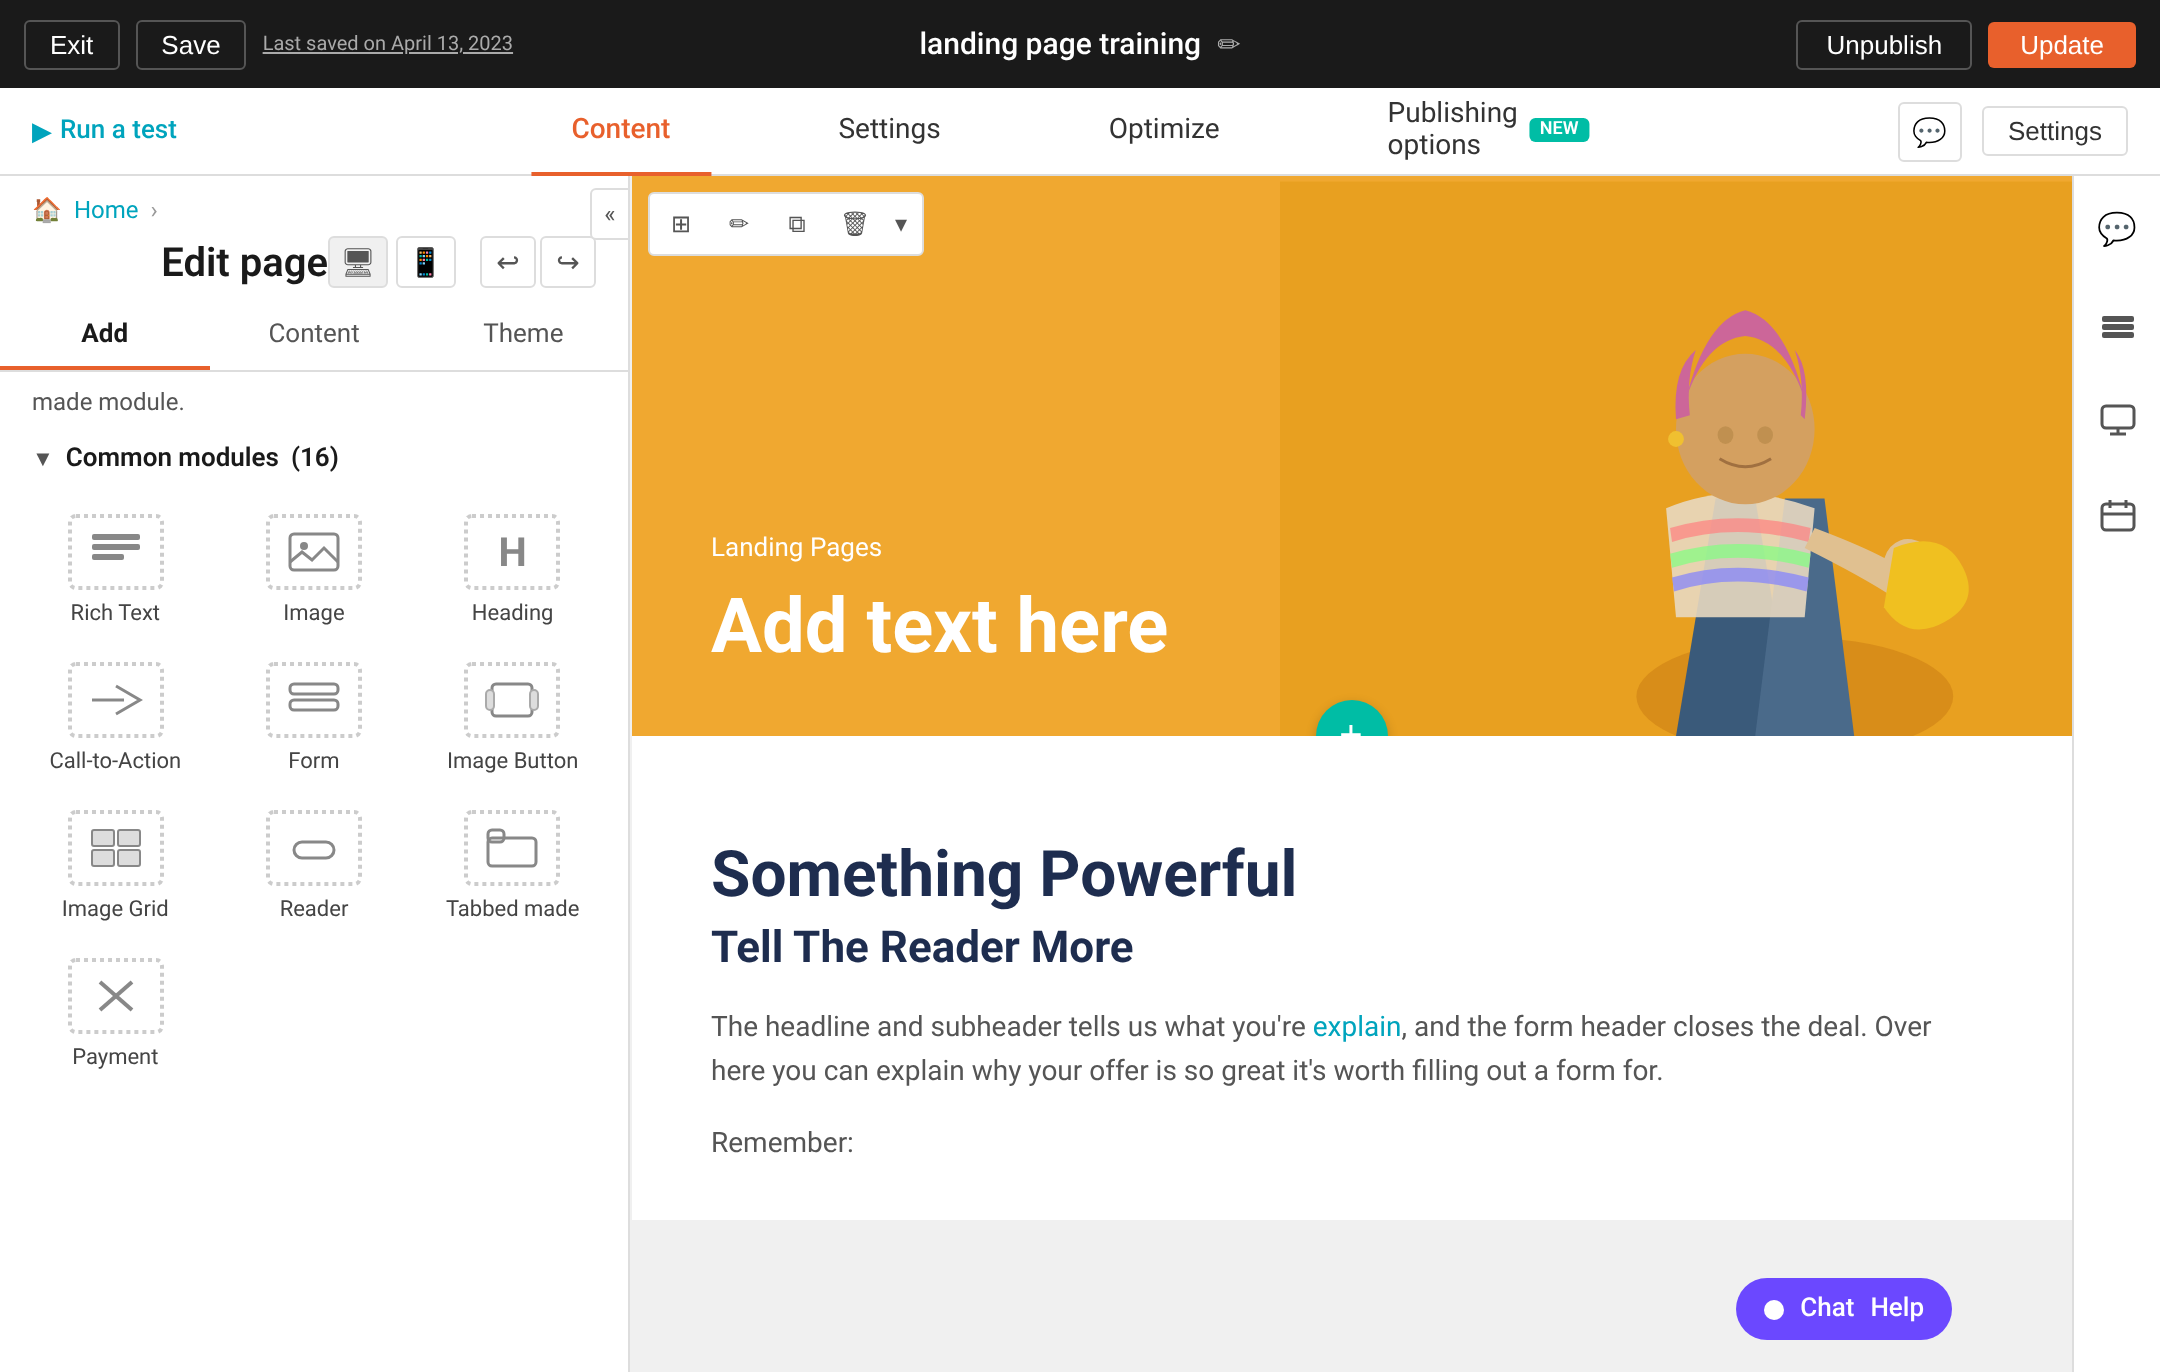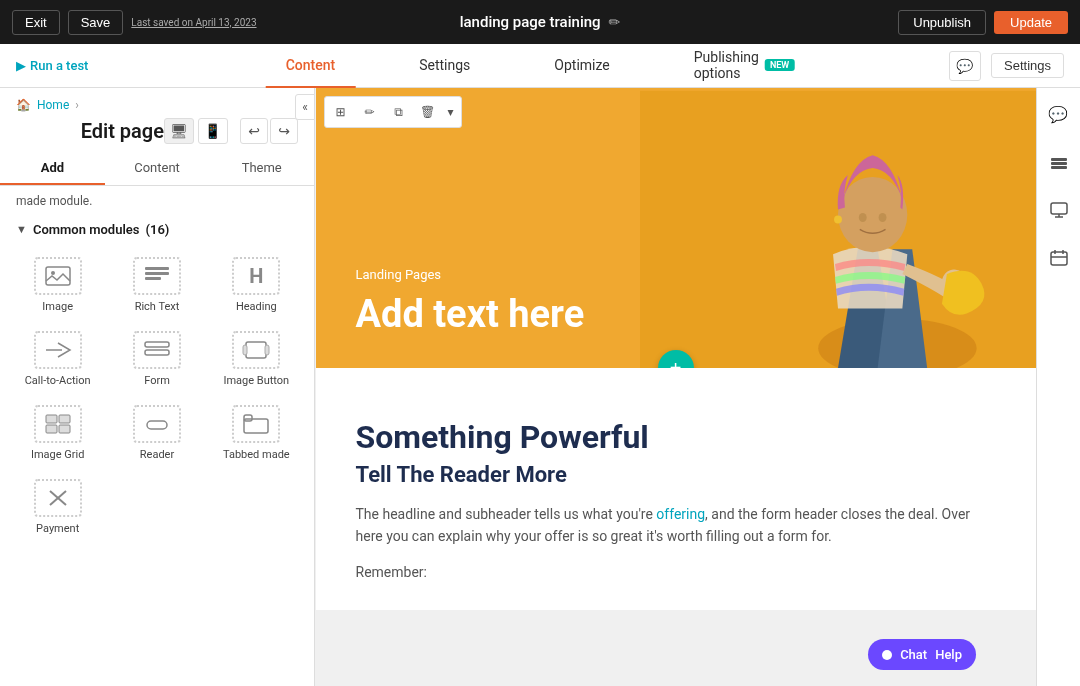--- a/index.html
+++ b/index.html
@@ -279,36 +279,36 @@
         <span class="chevron">▼</span>
         <span>Common modules</span>
         <span>(16)</span>
       </div>
 
       <div class="module-grid">
 
         <div class="module-item">
           <div class="module-icon">
             <svg width="28" height="22" viewBox="0 0 28 22">
+                <rect x="2" y="2" width="24" height="3" rx="1" fill="#888"></rect>
+                <rect x="2" y="7" width="24" height="3" rx="1" fill="#888"></rect>
+                <rect x="2" y="12" width="16" height="3" rx="1" fill="#888"></rect>
+              </svg>
+          </div>
+          <span class="module-label">Rich Text</span>
+        </div>
+        <div class="module-item">
+          <div class="module-icon">
+            <svg width="28" height="22" viewBox="0 0 28 22">
                 <rect x="2" y="2" width="24" height="18" rx="2" fill="none" stroke="#888" stroke-width="1.5"></rect>
                 <circle cx="9" cy="8" r="2" fill="#888"></circle>
                 <path d="M2 16 L8 11 L13 15 L19 9 L26 16" stroke="#888" stroke-width="1.5" fill="none"></path>
               </svg>
           </div>
           <span class="module-label">Image</span>
-        </div>
-        <div class="module-item">
-          <div class="module-icon">
-            <svg width="28" height="22" viewBox="0 0 28 22">
-                <rect x="2" y="2" width="24" height="3" rx="1" fill="#888"></rect>
-                <rect x="2" y="7" width="24" height="3" rx="1" fill="#888"></rect>
-                <rect x="2" y="12" width="16" height="3" rx="1" fill="#888"></rect>
-              </svg>
-          </div>
-          <span class="module-label">Rich Text</span>
         </div>
         <div class="module-item">
           <div class="module-icon">
             <span style="font-size:20px;font-weight:bold;color:#888">H</span>
           </div>
           <span class="module-label">Heading</span>
         </div>
 
         <div class="module-item">
           <div class="module-icon">
@@ -435,21 +435,21 @@
           <span class="toolbar-more">▾</span>
         </div>
 
         <button class="add-btn">+</button>
       </div>
 
       <div class="content-section">
         <div class="content-title">Something Powerful</div>
         <div class="content-subtitle">Tell The Reader More</div>
         <div class="content-body">
-          <span>The headline and subheader tells us what you're </span><a class="content-link">offering</a><span>, and the form header closes the deal. Over here you can explain why your offer is so great it's worth filling out a form for.</span>
+          <span>The headline and subheader tells us what you're </span><a class="content-link">explain</a><span>, and the form header closes the deal. Over here you can explain why your offer is so great it's worth filling out a form for.</span>
         </div>
         <div class="content-remember">Remember:</div>
       </div>
 
     </div>
 
     <div class="chat-widget">
       <div class="chat-dot"></div>
       <span class="chat-text">Chat</span>
       <span class="chat-help">Help</span>

